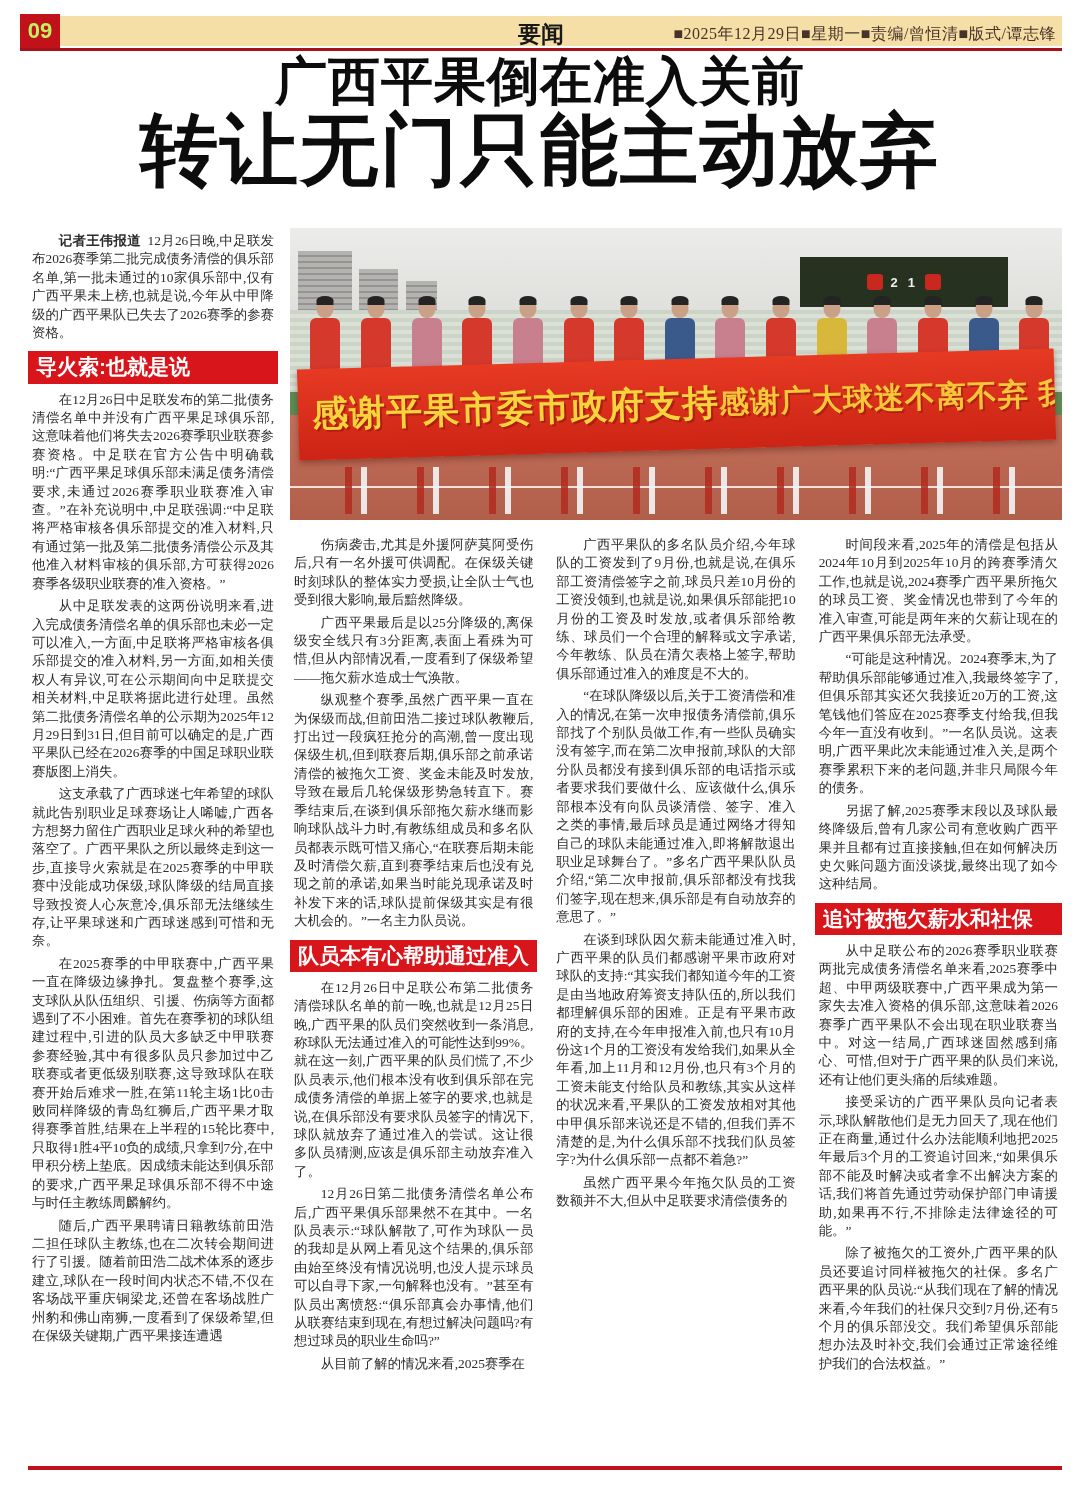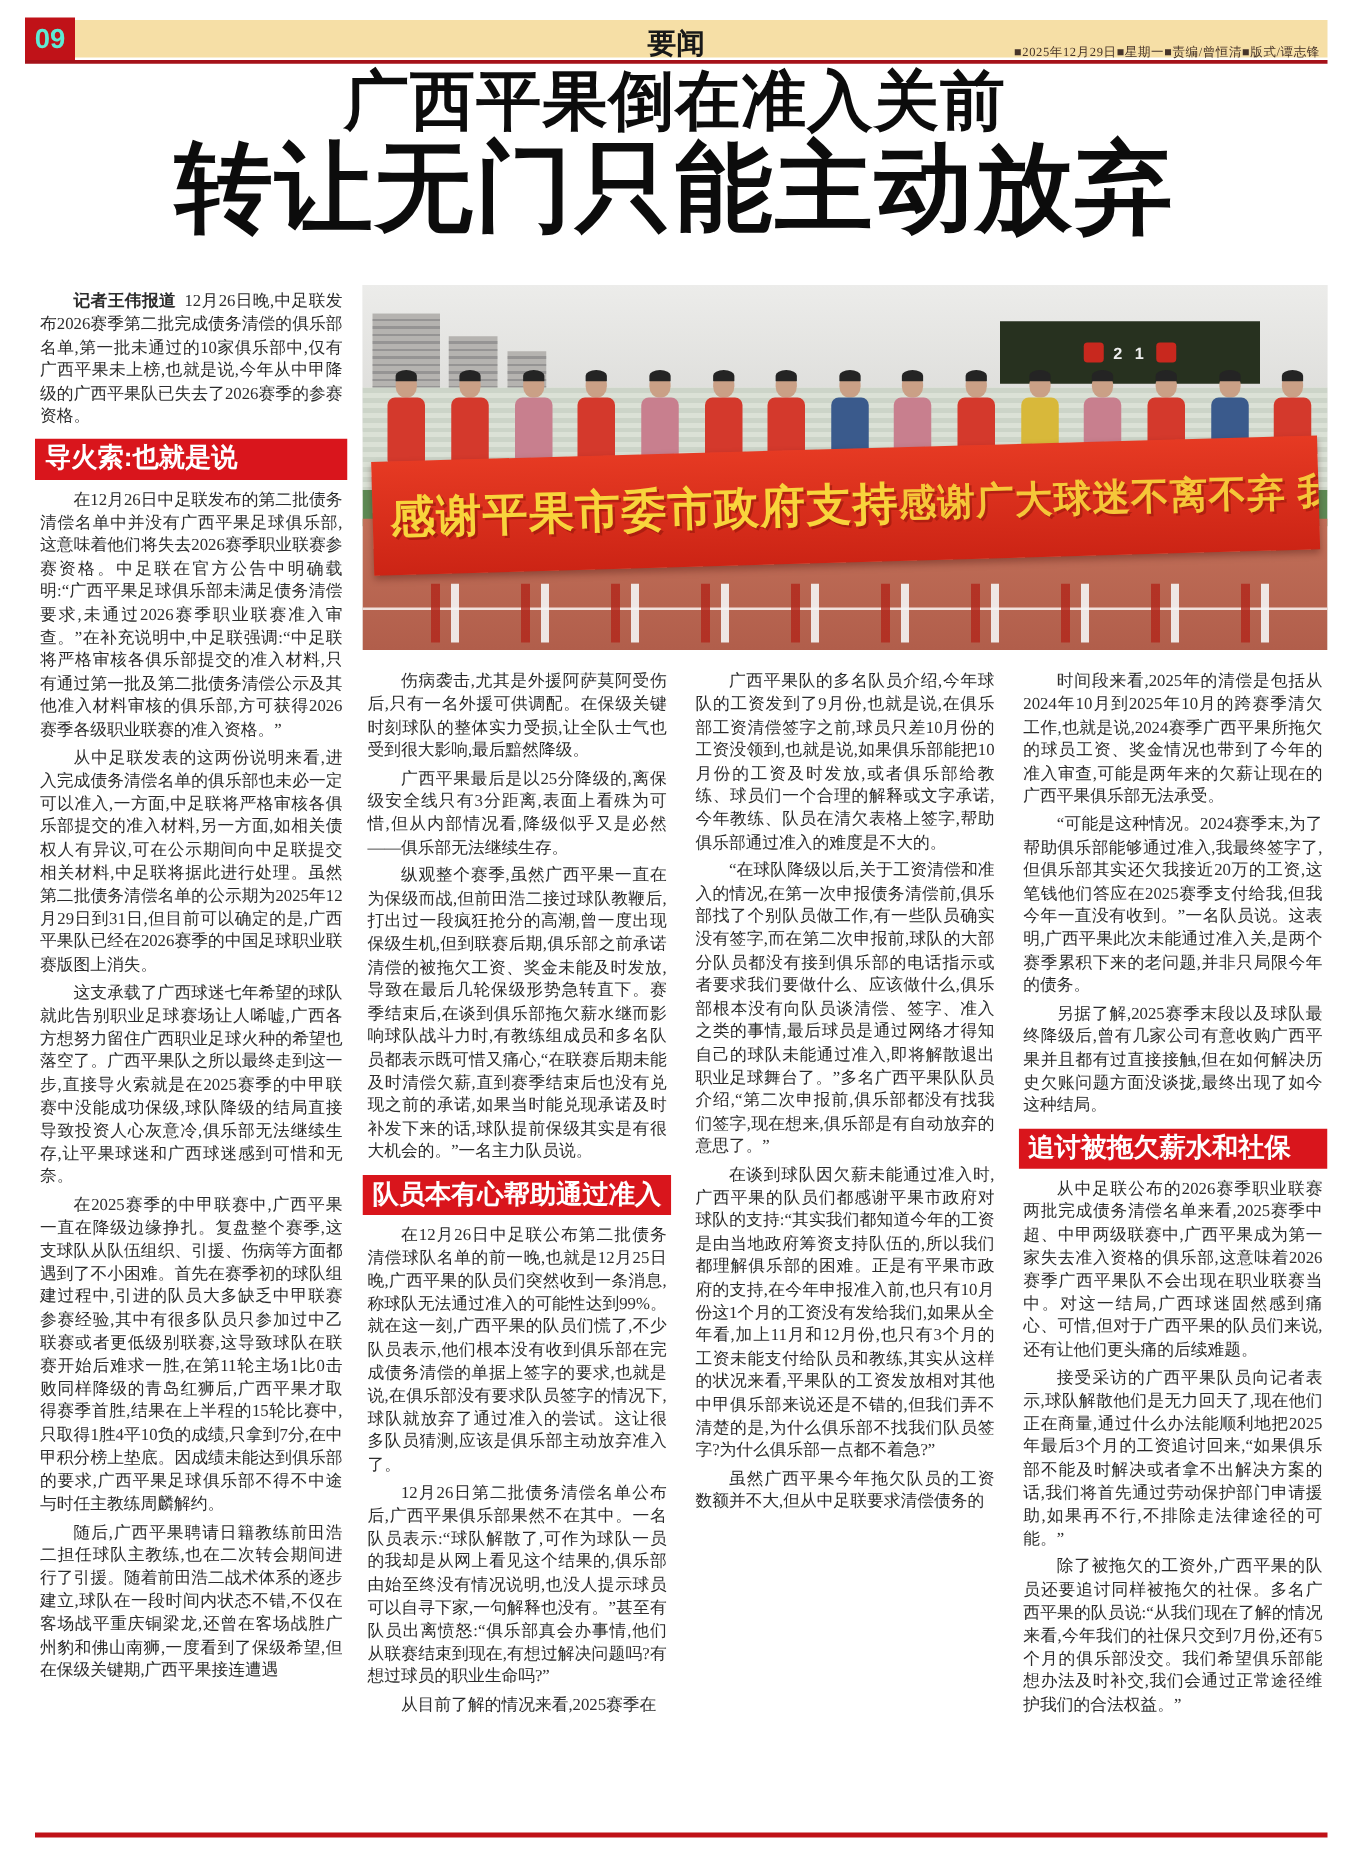--- a/index.html
+++ b/index.html
@@ -3,25 +3,25 @@
 <meta charset="utf-8">
 <style>
   html,body{margin:0;padding:0;background:#ffffff;}
   .page{position:relative;width:1080px;height:1495px;background:#fff;overflow:hidden;
         font-family:"Liberation Serif", serif;color:#2c2c2c;}
 
   
   .topbar{position:absolute;top:16px;left:20px;width:1042px;height:30px;}
   .topbar-bg{position:absolute;left:38px;right:0;top:0;height:30px;background:#f6dfa6;}
   .page-num{position:absolute;left:0;top:-2px;width:40px;height:34px;background:#c01218;
-            color:#5eead4;font-family:"Liberation Sans",sans-serif;font-weight:bold;font-size:22px;
+            color:#bef264;font-family:"Liberation Sans",sans-serif;font-weight:bold;font-size:22px;
             display:flex;align-items:center;justify-content:center;}
   .section-title{position:absolute;left:0;right:0;top:3px;text-align:center;
                  font-family:"Liberation Sans",sans-serif;font-weight:bold;font-size:23px;color:#181818;}
-  .dateline{position:absolute;right:6px;top:19px;font-size:10px;color:#46342a;letter-spacing:.5px;}
+  .dateline{position:absolute;right:6px;top:8px;font-size:16px;color:#46342a;letter-spacing:.5px;}
   .topbar-rule{position:absolute;left:0;right:0;top:32px;height:3px;background:#a5121a;}
 
   
   .headline{position:absolute;top:54px;left:0;width:100%;text-align:center;
             font-family:"Liberation Sans",sans-serif;color:#0c0c0c;}
   .kicker{font-size:52px;font-weight:900;letter-spacing:1px;line-height:1.05;margin:0;}
   .main-head{font-size:78px;font-weight:900;letter-spacing:2px;line-height:1.02;margin:2px 0 0 0;}
 
   
   .content{position:absolute;top:228px;left:28px;width:1034px;height:1232px;display:flex;gap:12px;}
@@ -187,21 +187,21 @@
         <div class="ph-legs"></div>
         <div class="banner">
           <span class="b1">感谢平果市委市政府支持</span>
           <span class="b2">感谢广大球迷不离不弃 我们下个赛季见</span>
         </div>
       </div>
 
       <div class="cols3">
         <div class="col">
             <p class="para">伤病袭击,尤其是外援阿萨莫阿受伤后,只有一名外援可供调配。在保级关键时刻球队的整体实力受损,让全队士气也受到很大影响,最后黯然降级。</p>
-            <p class="para">广西平果最后是以25分降级的,离保级安全线只有3分距离,表面上看殊为可惜,但从内部情况看,降级似乎又是必然——俱乐部无法继续生存。</p>
+            <p class="para">广西平果最后是以25分降级的,离保级安全线只有3分距离,表面上看殊为可惜,但从内部情况看,一度看到了保级希望——拖欠薪水造成士气涣散。</p>
             <p class="para">纵观整个赛季,虽然广西平果一直在为保级而战,但前田浩二接过球队教鞭后,打出过一段疯狂抢分的高潮,曾一度出现保级生机,但到联赛后期,俱乐部之前承诺清偿的被拖欠工资、奖金未能及时发放,导致在最后几轮保级形势急转直下。赛季结束后,在谈到俱乐部拖欠薪水继而影响球队战斗力时,有教练组成员和多名队员都表示既可惜又痛心,“在联赛后期未能及时清偿欠薪,直到赛季结束后也没有兑现之前的承诺,如果当时能兑现承诺及时补发下来的话,球队提前保级其实是有很大机会的。”一名主力队员说。</p>
             <h3 class="sec-head">队员本有心帮助通过准入</h3>
             <p class="para">在12月26日中足联公布第二批债务清偿球队名单的前一晚,也就是12月25日晚,广西平果的队员们突然收到一条消息,称球队无法通过准入的可能性达到99%。就在这一刻,广西平果的队员们慌了,不少队员表示,他们根本没有收到俱乐部在完成债务清偿的单据上签字的要求,也就是说,在俱乐部没有要求队员签字的情况下,球队就放弃了通过准入的尝试。这让很多队员猜测,应该是俱乐部主动放弃准入了。</p>
             <p class="para">12月26日第二批债务清偿名单公布后,广西平果俱乐部果然不在其中。一名队员表示:“球队解散了,可作为球队一员的我却是从网上看见这个结果的,俱乐部由始至终没有情况说明,也没人提示球员可以自寻下家,一句解释也没有。”甚至有队员出离愤怒:“俱乐部真会办事情,他们从联赛结束到现在,有想过解决问题吗?有想过球员的职业生命吗?”</p>
             <p class="para">从目前了解的情况来看,2025赛季在</p>
           </div>
         <div class="col">
             <p class="para">广西平果队的多名队员介绍,今年球队的工资发到了9月份,也就是说,在俱乐部工资清偿签字之前,球员只差10月份的工资没领到,也就是说,如果俱乐部能把10月份的工资及时发放,或者俱乐部给教练、球员们一个合理的解释或文字承诺,今年教练、队员在清欠表格上签字,帮助俱乐部通过准入的难度是不大的。</p>
             <p class="para">“在球队降级以后,关于工资清偿和准入的情况,在第一次申报债务清偿前,俱乐部找了个别队员做工作,有一些队员确实没有签字,而在第二次申报前,球队的大部分队员都没有接到俱乐部的电话指示或者要求我们要做什么、应该做什么,俱乐部根本没有向队员谈清偿、签字、准入之类的事情,最后球员是通过网络才得知自己的球队未能通过准入,即将解散退出职业足球舞台了。”多名广西平果队队员介绍,“第二次申报前,俱乐部都没有找我们签字,现在想来,俱乐部是有自动放弃的意思了。”</p>
             <p class="para">在谈到球队因欠薪未能通过准入时,广西平果的队员们都感谢平果市政府对球队的支持:“其实我们都知道今年的工资是由当地政府筹资支持队伍的,所以我们都理解俱乐部的困难。正是有平果市政府的支持,在今年申报准入前,也只有10月份这1个月的工资没有发给我们,如果从全年看,加上11月和12月份,也只有3个月的工资未能支付给队员和教练,其实从这样的状况来看,平果队的工资发放相对其他中甲俱乐部来说还是不错的,但我们弄不清楚的是,为什么俱乐部不找我们队员签字?为什么俱乐部一点都不着急?”</p>

